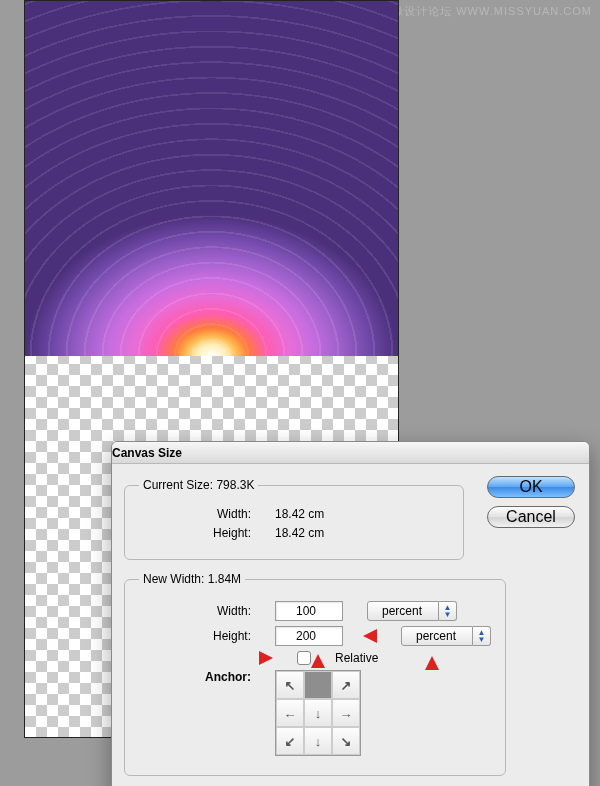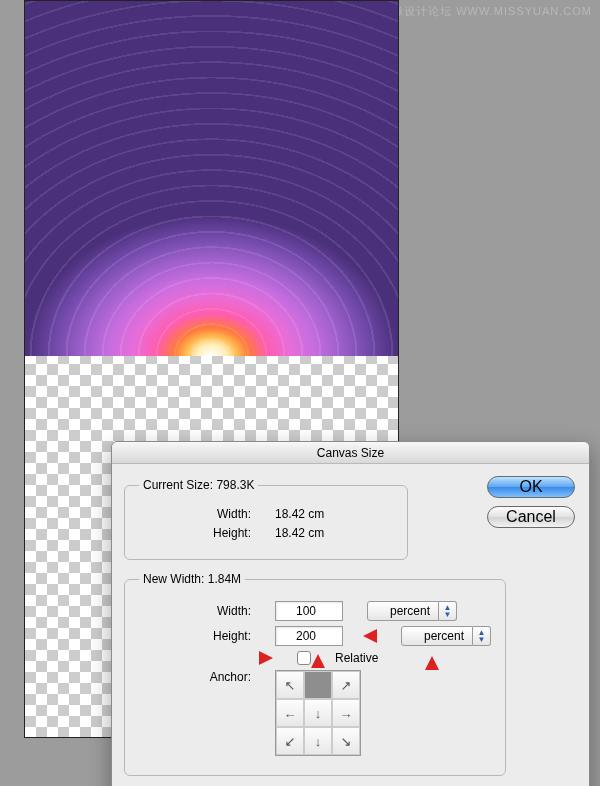--- a/index.html
+++ b/index.html
@@ -2,30 +2,30 @@
 <html><head>
 <meta charset="utf-8">
 <style>
 *{margin:0;padding:0;box-sizing:border-box;font-family:"Lucida Grande",Arial,sans-serif;font-size:12px;}
 body{background:#9c9c9c;width:600px;height:786px;position:relative;overflow:hidden;}
 .watermark{position:absolute;top:4px;right:8px;color:#b8b8b8;font-size:11px;letter-spacing:1px;}
 .canvas-area{position:absolute;top:0;left:24px;width:375px;height:738px;border:1px solid #222;background-image:linear-gradient(45deg,#ccc 25%,transparent 25%),linear-gradient(-45deg,#ccc 25%,transparent 25%),linear-gradient(45deg,transparent 75%,#ccc 75%),linear-gradient(-45deg,transparent 75%,#ccc 75%);background-size:22px 22px;background-position:0 0,0 11px,11px -11px,-11px 0;background-color:#fff;}
 .artwork{width:100%;height:355px;background:radial-gradient(ellipse 50% 40% at 50% 100%,#fff 0%,#ffefb8 8%,#ffb84d 14%,#ff7a3d 20%,#ff5db0 30%,#e86dd8 42%,#c76de0 55%,#9b5fc9 70%,#6f48a8 85%,#4a2f7a 100%);position:relative;overflow:hidden;}
 .artwork::before{content:"";position:absolute;inset:0;background:repeating-radial-gradient(ellipse 50% 45% at 50% 100%,rgba(255,255,255,.25) 0 2px,transparent 2px 18px);mix-blend-mode:screen;opacity:.4;}
 .dialog{position:absolute;left:111px;top:441px;width:479px;background:#ececec;border:1px solid #8a8a8a;border-radius:6px;box-shadow:0 8px 22px rgba(0,0,0,.35);}
-.titlebar{height:22px;background:linear-gradient(#f7f7f7,#d9d9d9);border-bottom:1px solid #b9b9b9;border-radius:6px 6px 0 0;text-align:center;line-height:22px;font-weight:normal;}
+.titlebar{height:22px;background:linear-gradient(#f7f7f7,#d9d9d9);border-bottom:1px solid #b9b9b9;border-radius:6px 6px 0 0;line-height:22px;font-weight:bold;}
 .dialog-body{padding:14px 12px 20px 12px;position:relative;}
 fieldset{border:1px solid #b8b8b8;border-radius:6px;padding:10px 14px 14px 14px;margin-bottom:12px;position:relative;}
 legend{padding:0 4px;background:#ececec;}
 .row{display:flex;align-items:center;margin:5px 0;gap:24px;}
 .lbl{width:112px;text-align:right;}
 .val{min-width:70px;}
 input[type=text]{width:68px;height:20px;border:1px solid #9a9a9a;background:#fff;padding:0 20px;box-shadow:inset 1px 1px 2px rgba(0,0,0,.1);}
 .selectwrap{display:inline-flex;align-items:center;}
-.select{height:20px;width:72px;background:linear-gradient(#fff,#e6e6e6);border:1px solid #9a9a9a;border-radius:3px;display:flex;align-items:center;padding:0 22px;position:relative;}
+.select{height:20px;width:72px;background:linear-gradient(#fff,#e6e6e6);border:1px solid #9a9a9a;border-radius:3px;display:flex;align-items:center;padding:0 14px;position:relative;}
 .select.stepper{width:18px;padding:0;justify-content:center;border-left:none;border-radius:0 3px 3px 0;}
 .select.main{border-radius:3px 0 0 3px;}
 .stepper-arrows{font-size:8px;line-height:7px;color:#2a5db0;text-align:center;}
 .checkbox{width:14px;height:14px;border:1px solid #888;background:#fff;border-radius:3px;display:inline-block;}
 .anchor-grid{display:grid;grid-template-columns:repeat(3,28px);grid-template-rows:repeat(3,28px);border:1px solid #999;background:#fff;}
 .anchor-cell{border:1px solid #ccc;display:flex;align-items:center;justify-content:center;font-size:13px;color:#555;background:linear-gradient(#fdfdfd,#e8e8e8);}
 .anchor-cell.sel{background:#8e8e8e;color:#8e8e8e;}
 .btncol{position:absolute;top:12px;right:14px;display:flex;flex-direction:column;gap:8px;}
 .macbtn{width:88px;height:22px;border-radius:11px;border:1px solid #6a6a6a;display:flex;align-items:center;justify-content:center;font-size:16px;cursor:default;}
 .macbtn.ok{background:linear-gradient(#bfe3ff,#5fa8f3 48%,#3d8ce8 52%,#7fc0ff);color:#000;}
@@ -46,21 +46,21 @@
 
 <div class="dialog">
   <div class="titlebar">Canvas Size</div>
   <div class="dialog-body">
 
     <div class="btncol">
       <div class="macbtn ok">OK</div>
       <div class="macbtn cancel">Cancel</div>
     </div>
 
-    <fieldset style="width:284px;">
+    <fieldset style="width:340px;">
       <legend><span>Current Size:</span> <span>798.3K</span></legend>
       <div class="row">
         <div class="lbl">Width:</div>
         <div class="val">18.42 cm</div>
       </div>
       <div class="row">
         <div class="lbl">Height:</div>
         <div class="val">18.42 cm</div>
       </div>
     </fieldset>
@@ -91,21 +91,21 @@
         </div>
       </div>
 
       <div class="row">
         <div class="lbl" style="width:96px;"></div>
         <div class="redarrow right" style="position:static;"></div>
         <span class="checkbox"></span>
         <span>Relative</span>
       </div>
 
-      <div class="row" style="align-items:flex-start;">
+      <div class="row" style="align-items:flex-start;font-weight:bold;">
         <div class="lbl">Anchor:</div>
         <div style="position:relative;">
           <div class="redarrow up" style="position:absolute;top:-16px;left:36px;"></div>
           <div class="anchor-grid">
             <div class="anchor-cell">↖</div>
             <div class="anchor-cell sel"></div>
             <div class="anchor-cell">↗</div>
             <div class="anchor-cell">←</div>
             <div class="anchor-cell">↓</div>
             <div class="anchor-cell">→</div>

